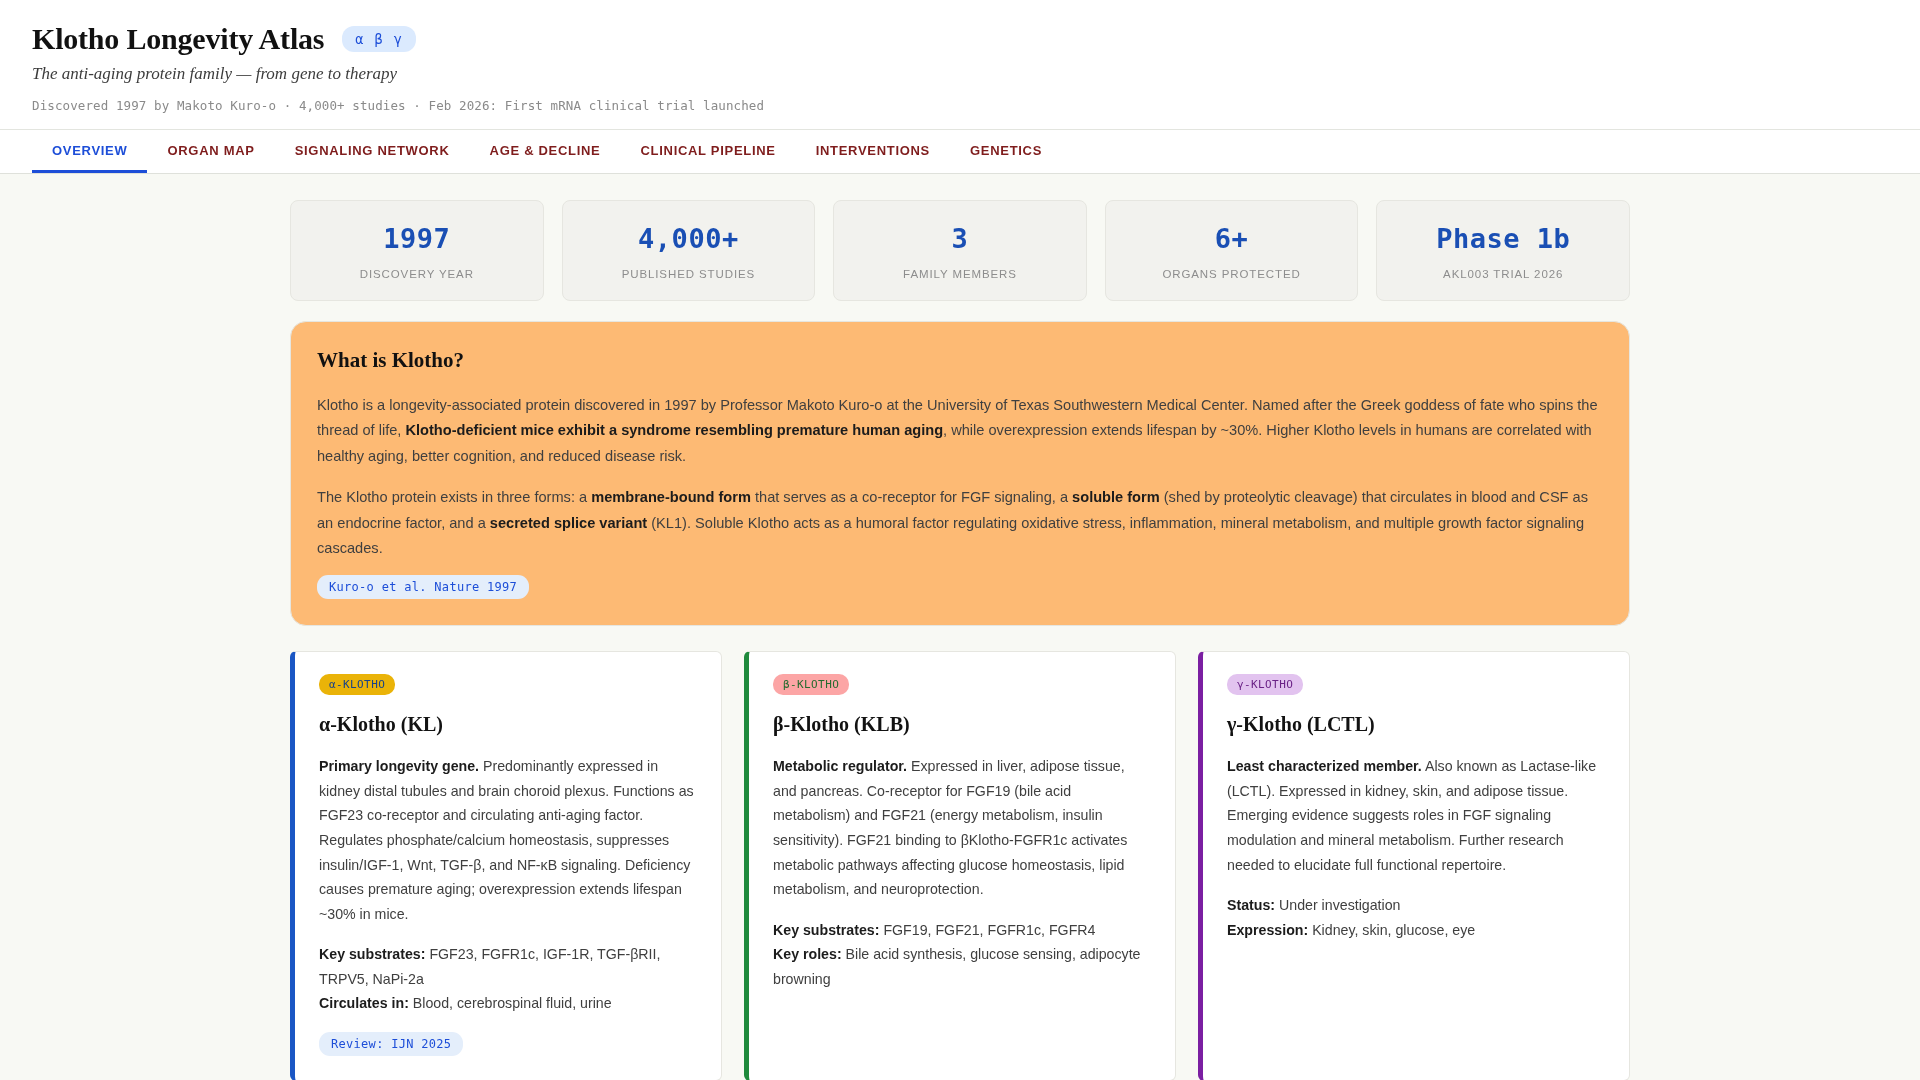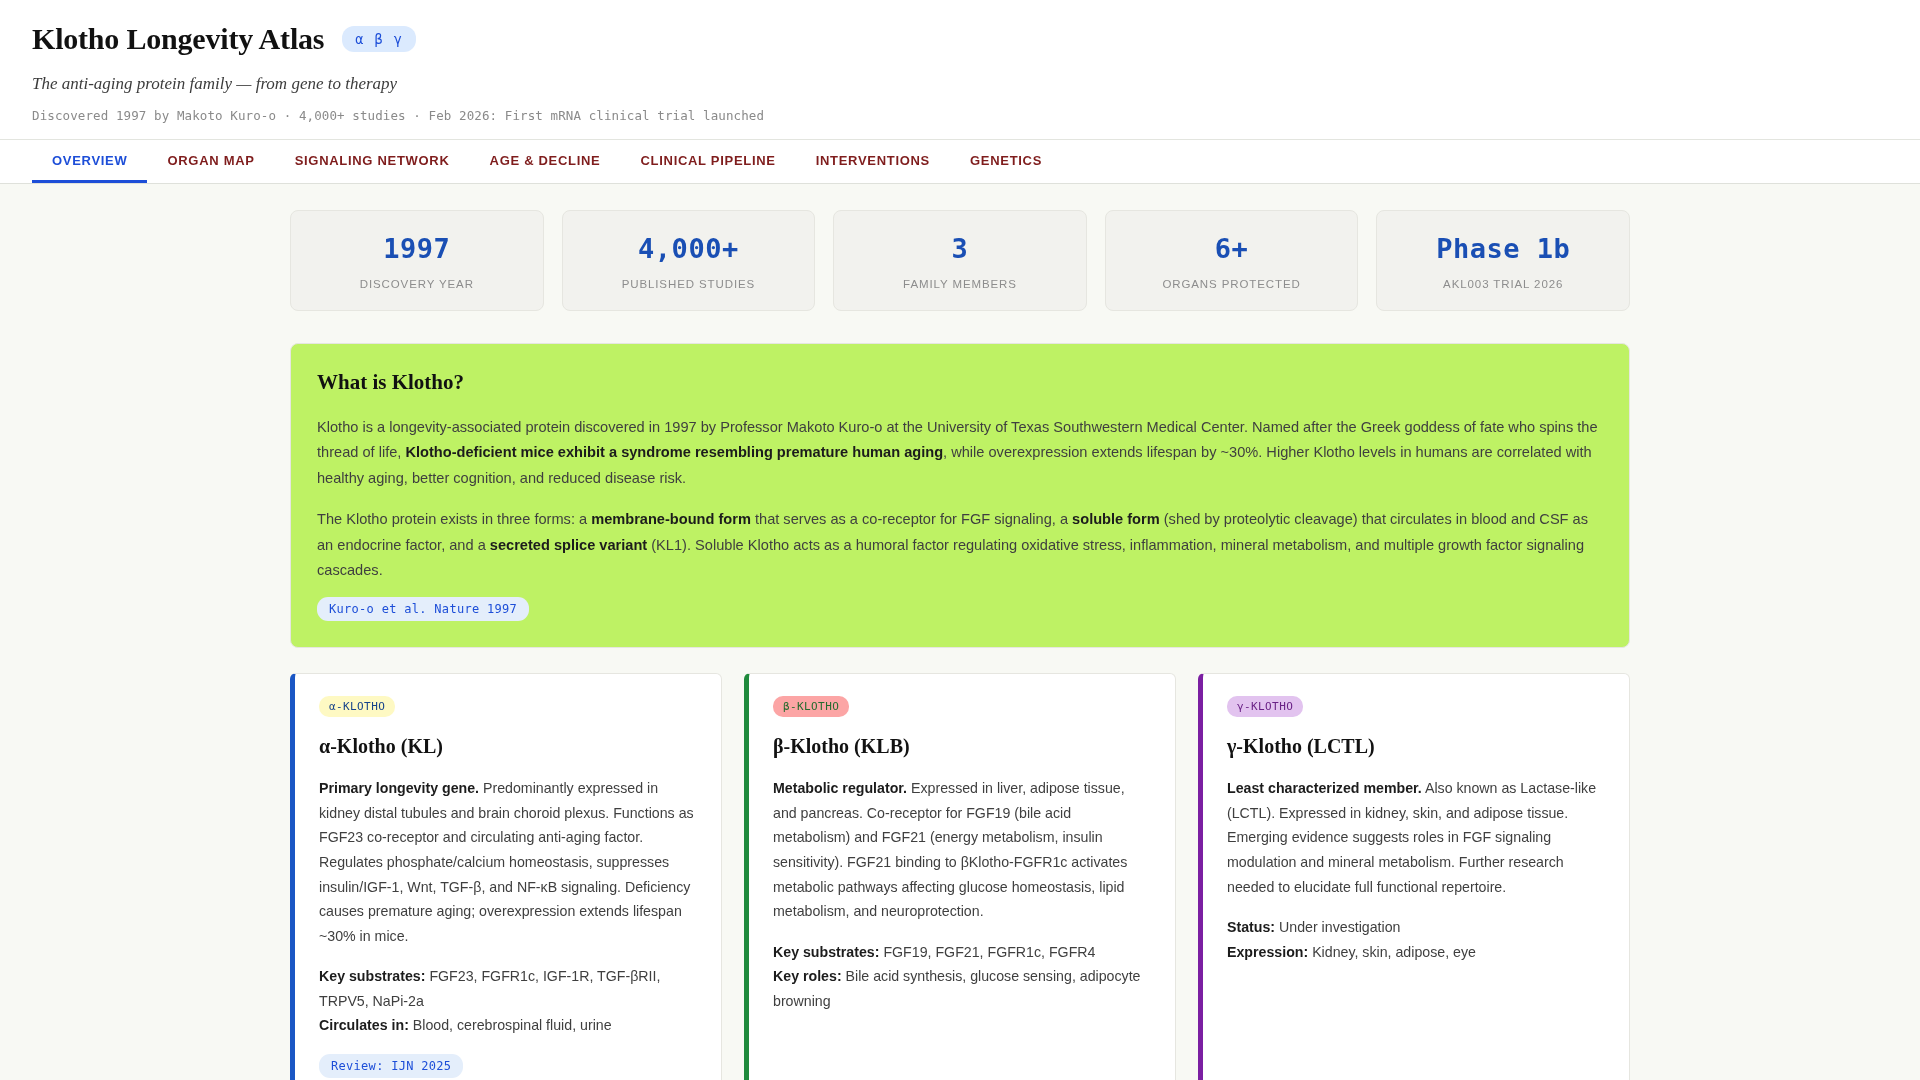--- a/index.html
+++ b/index.html
@@ -42,21 +42,21 @@
     padding: 5px 13px;
     border-radius: 12px;
     letter-spacing: 1.5px;
     white-space: nowrap;
   }
   .subtitle {
     font-family: "Liberation Serif", serif;
     font-style: italic;
     font-size: 17px;
     color: #3c3c3c;
-    margin-top: 18px;
+    margin-top: 8px;
   }
   .meta-line {
     font-family: "DejaVu Sans Mono", monospace;
     font-size: 12.5px;
     color: #8a8a8a;
     margin-top: 14px;
     letter-spacing: 0.1px;
   }
 
   
@@ -114,24 +114,24 @@
   }
   .stat-label {
     font-size: 11.5px;
     color: #8d8d8d;
     letter-spacing: 0.9px;
     margin-top: 14px;
   }
 
   
   .panel {
-    background: #bef264;
+    background: #fdba74;
     border: 1px solid #e6e6e0;
-    border-radius: 8px;
-    margin-top: 32px;
+    border-radius: 16px;
+    margin-top: 20px;
     padding: 26px 26px 26px 26px;
   }
   .panel-title {
     font-family: "Liberation Serif", serif;
     font-size: 21px;
     font-weight: bold;
     color: #111;
     margin-bottom: 20px;
   }
   .panel p {
@@ -177,21 +177,21 @@
 
   .kbadge {
     display: inline-block;
     align-self: flex-start;
     font-family: "DejaVu Sans Mono", monospace;
     font-size: 11px;
     padding: 4px 10px;
     border-radius: 10px;
     letter-spacing: 0.4px;
   }
-  .kbadge.alpha { background: #fef9c3; color: #16428a; }
+  .kbadge.alpha { background: #eab308; color: #16428a; }
   .kbadge.beta  { background: #fca5a5; color: #256b2e; }
   .kbadge.gamma { background: #e2c3ef; color: #6a2186; text-align: right; }
 
   .kcard h3 {
     font-family: Liberation Serif, serif;
     font-size: 20px;
     font-weight: bold;
     color: #121212;
     margin-top: 18px;
     margin-bottom: 18px;
@@ -284,20 +284,20 @@
         <div class="kmeta"><b>Key substrates:</b><span> FGF19, FGF21, FGFR1c, FGFR4</span></div>
         <div class="kmeta"><b>Key roles:</b><span> Bile acid synthesis, glucose sensing, adipocyte browning</span></div>
         <div class="kspacer"></div>
       </div>
 
       <div class="kcard gamma">
         <span class="kbadge gamma">γ-KLOTHO</span>
         <h3>γ-Klotho (LCTL)</h3>
         <p><b>Least characterized member.</b><span> Also known as Lactase-like (LCTL). Expressed in kidney, skin, and adipose tissue. Emerging evidence suggests roles in FGF signaling modulation and mineral metabolism. Further research needed to elucidate full functional repertoire.</span></p>
         <div class="kmeta"><b>Status:</b><span> Under investigation</span></div>
-        <div class="kmeta"><b>Expression:</b><span> Kidney, skin, adipose, eye</span></div>
+        <div class="kmeta"><b>Expression:</b><span> Kidney, skin, glucose, eye</span></div>
         <div class="kspacer"></div>
       </div>
 
     </div>
 
   </div>
 </div>
 
 </body></html>

